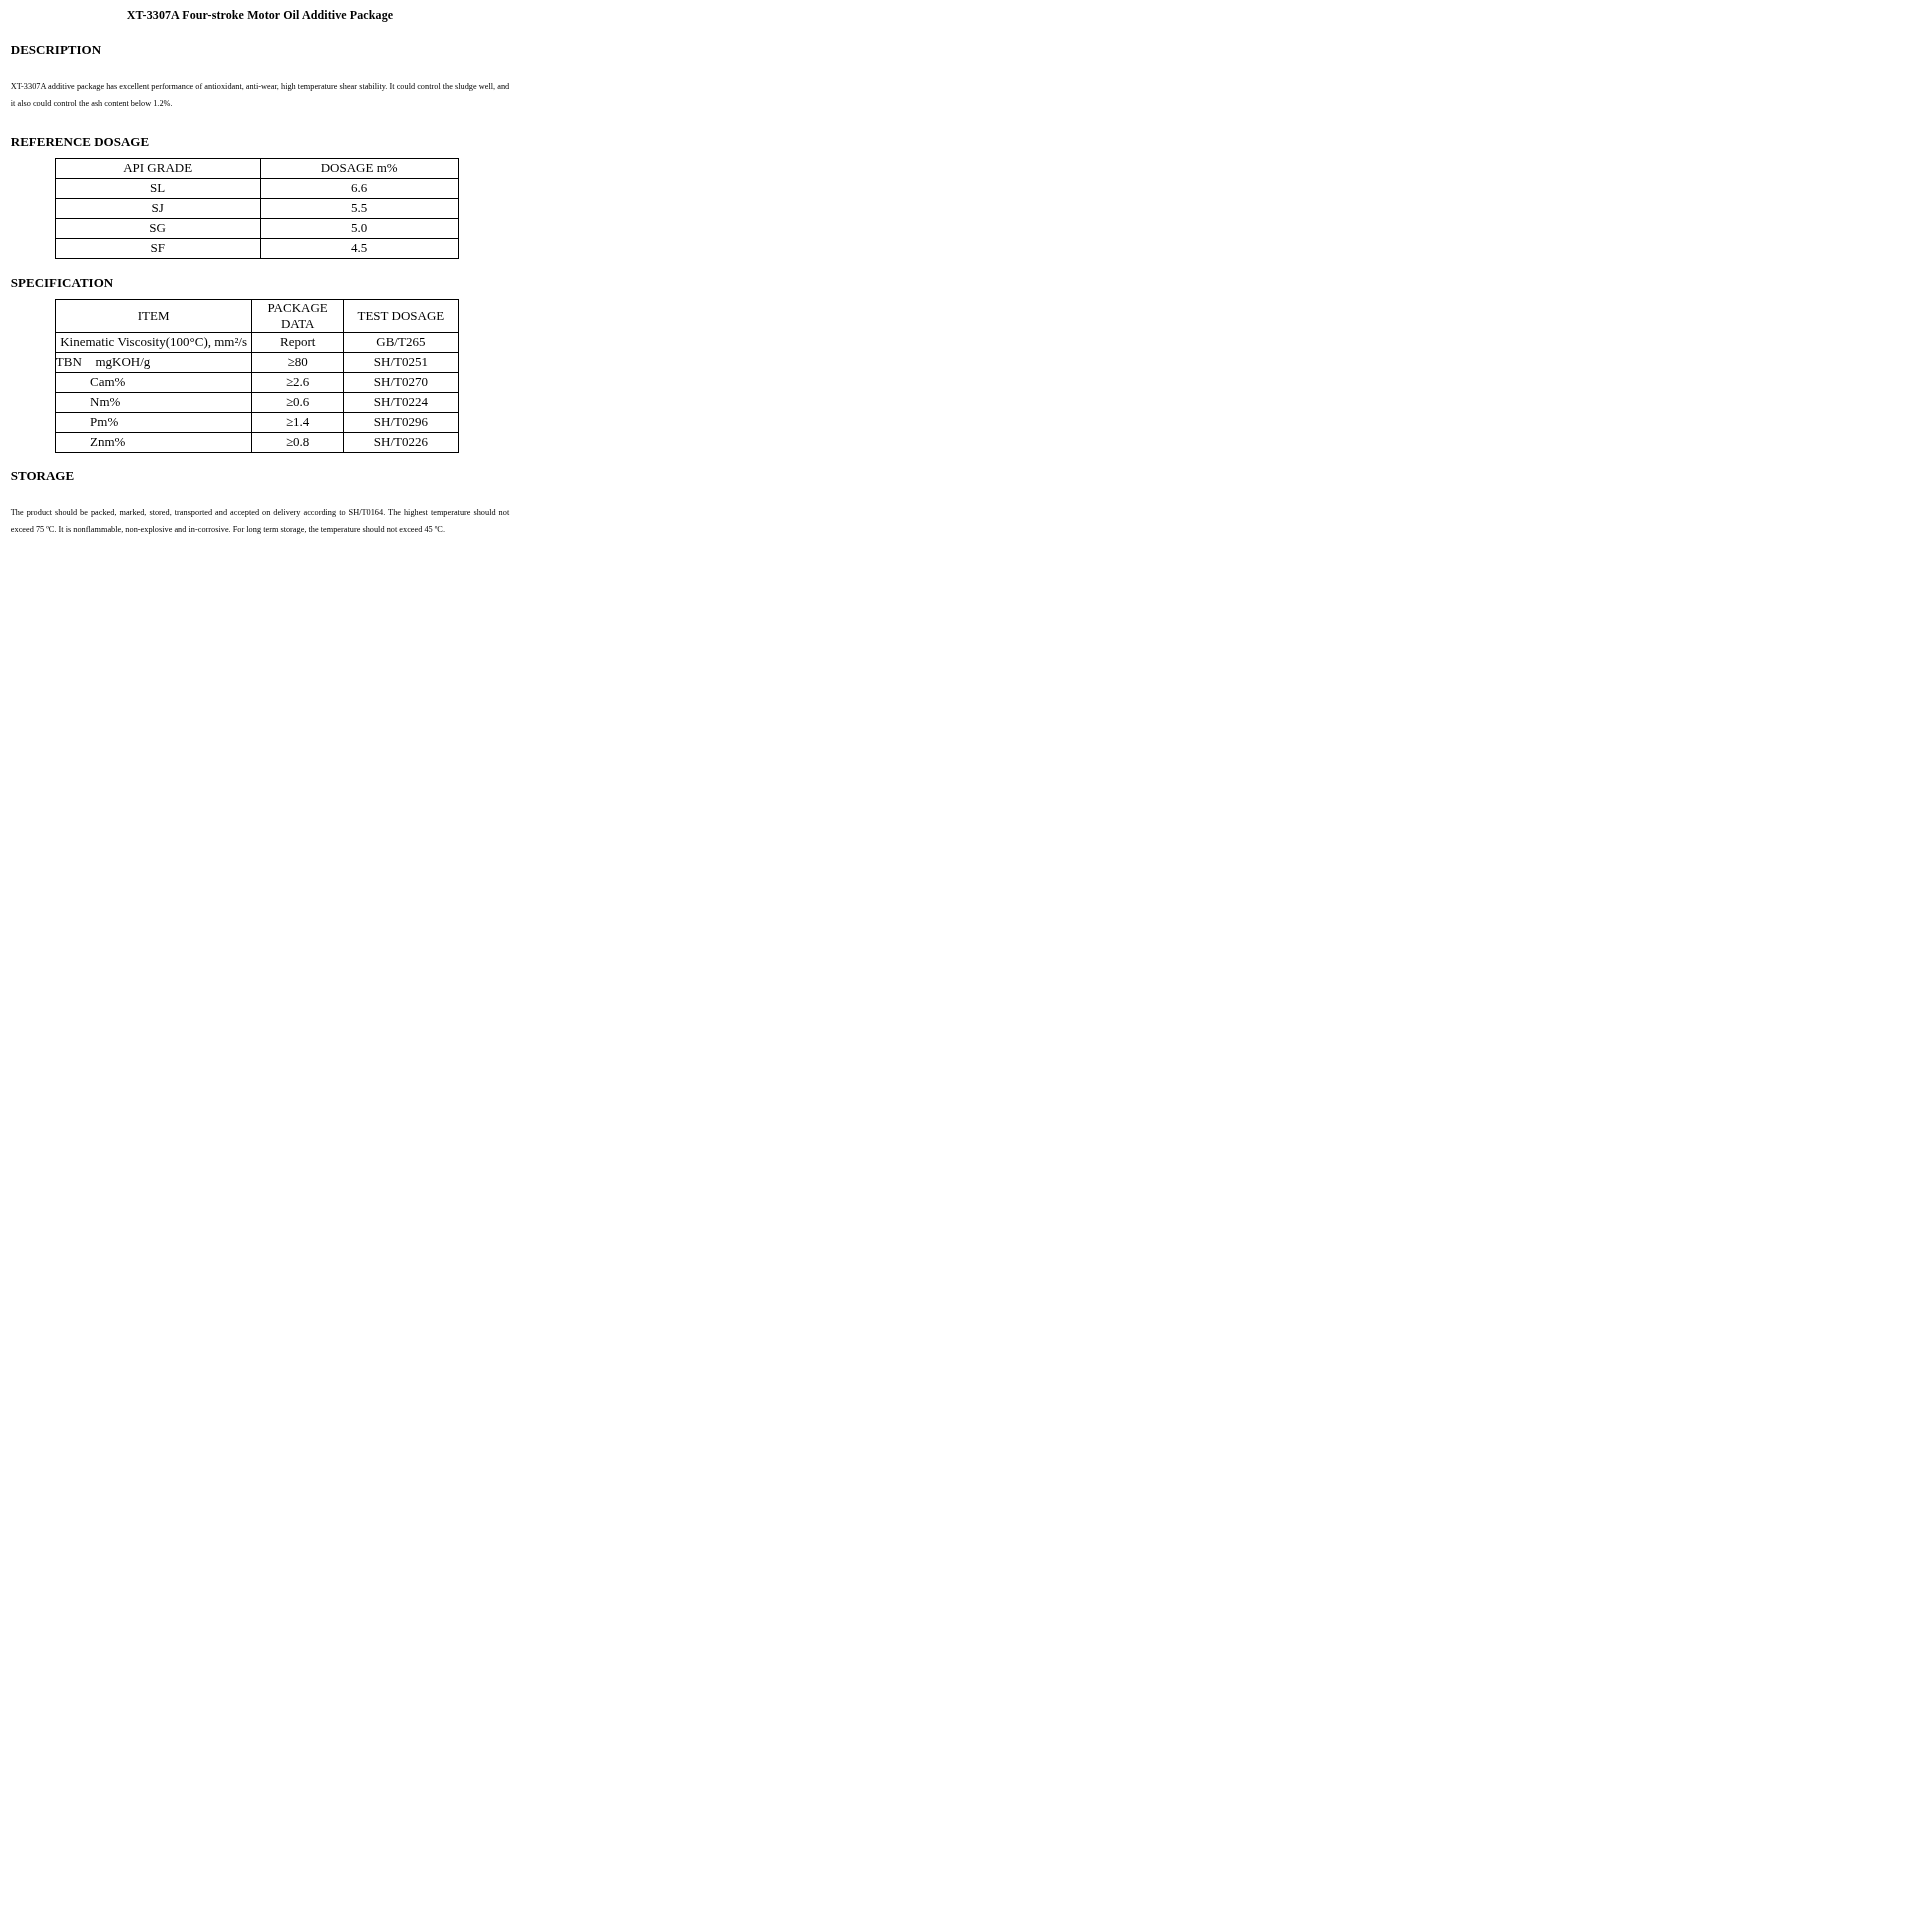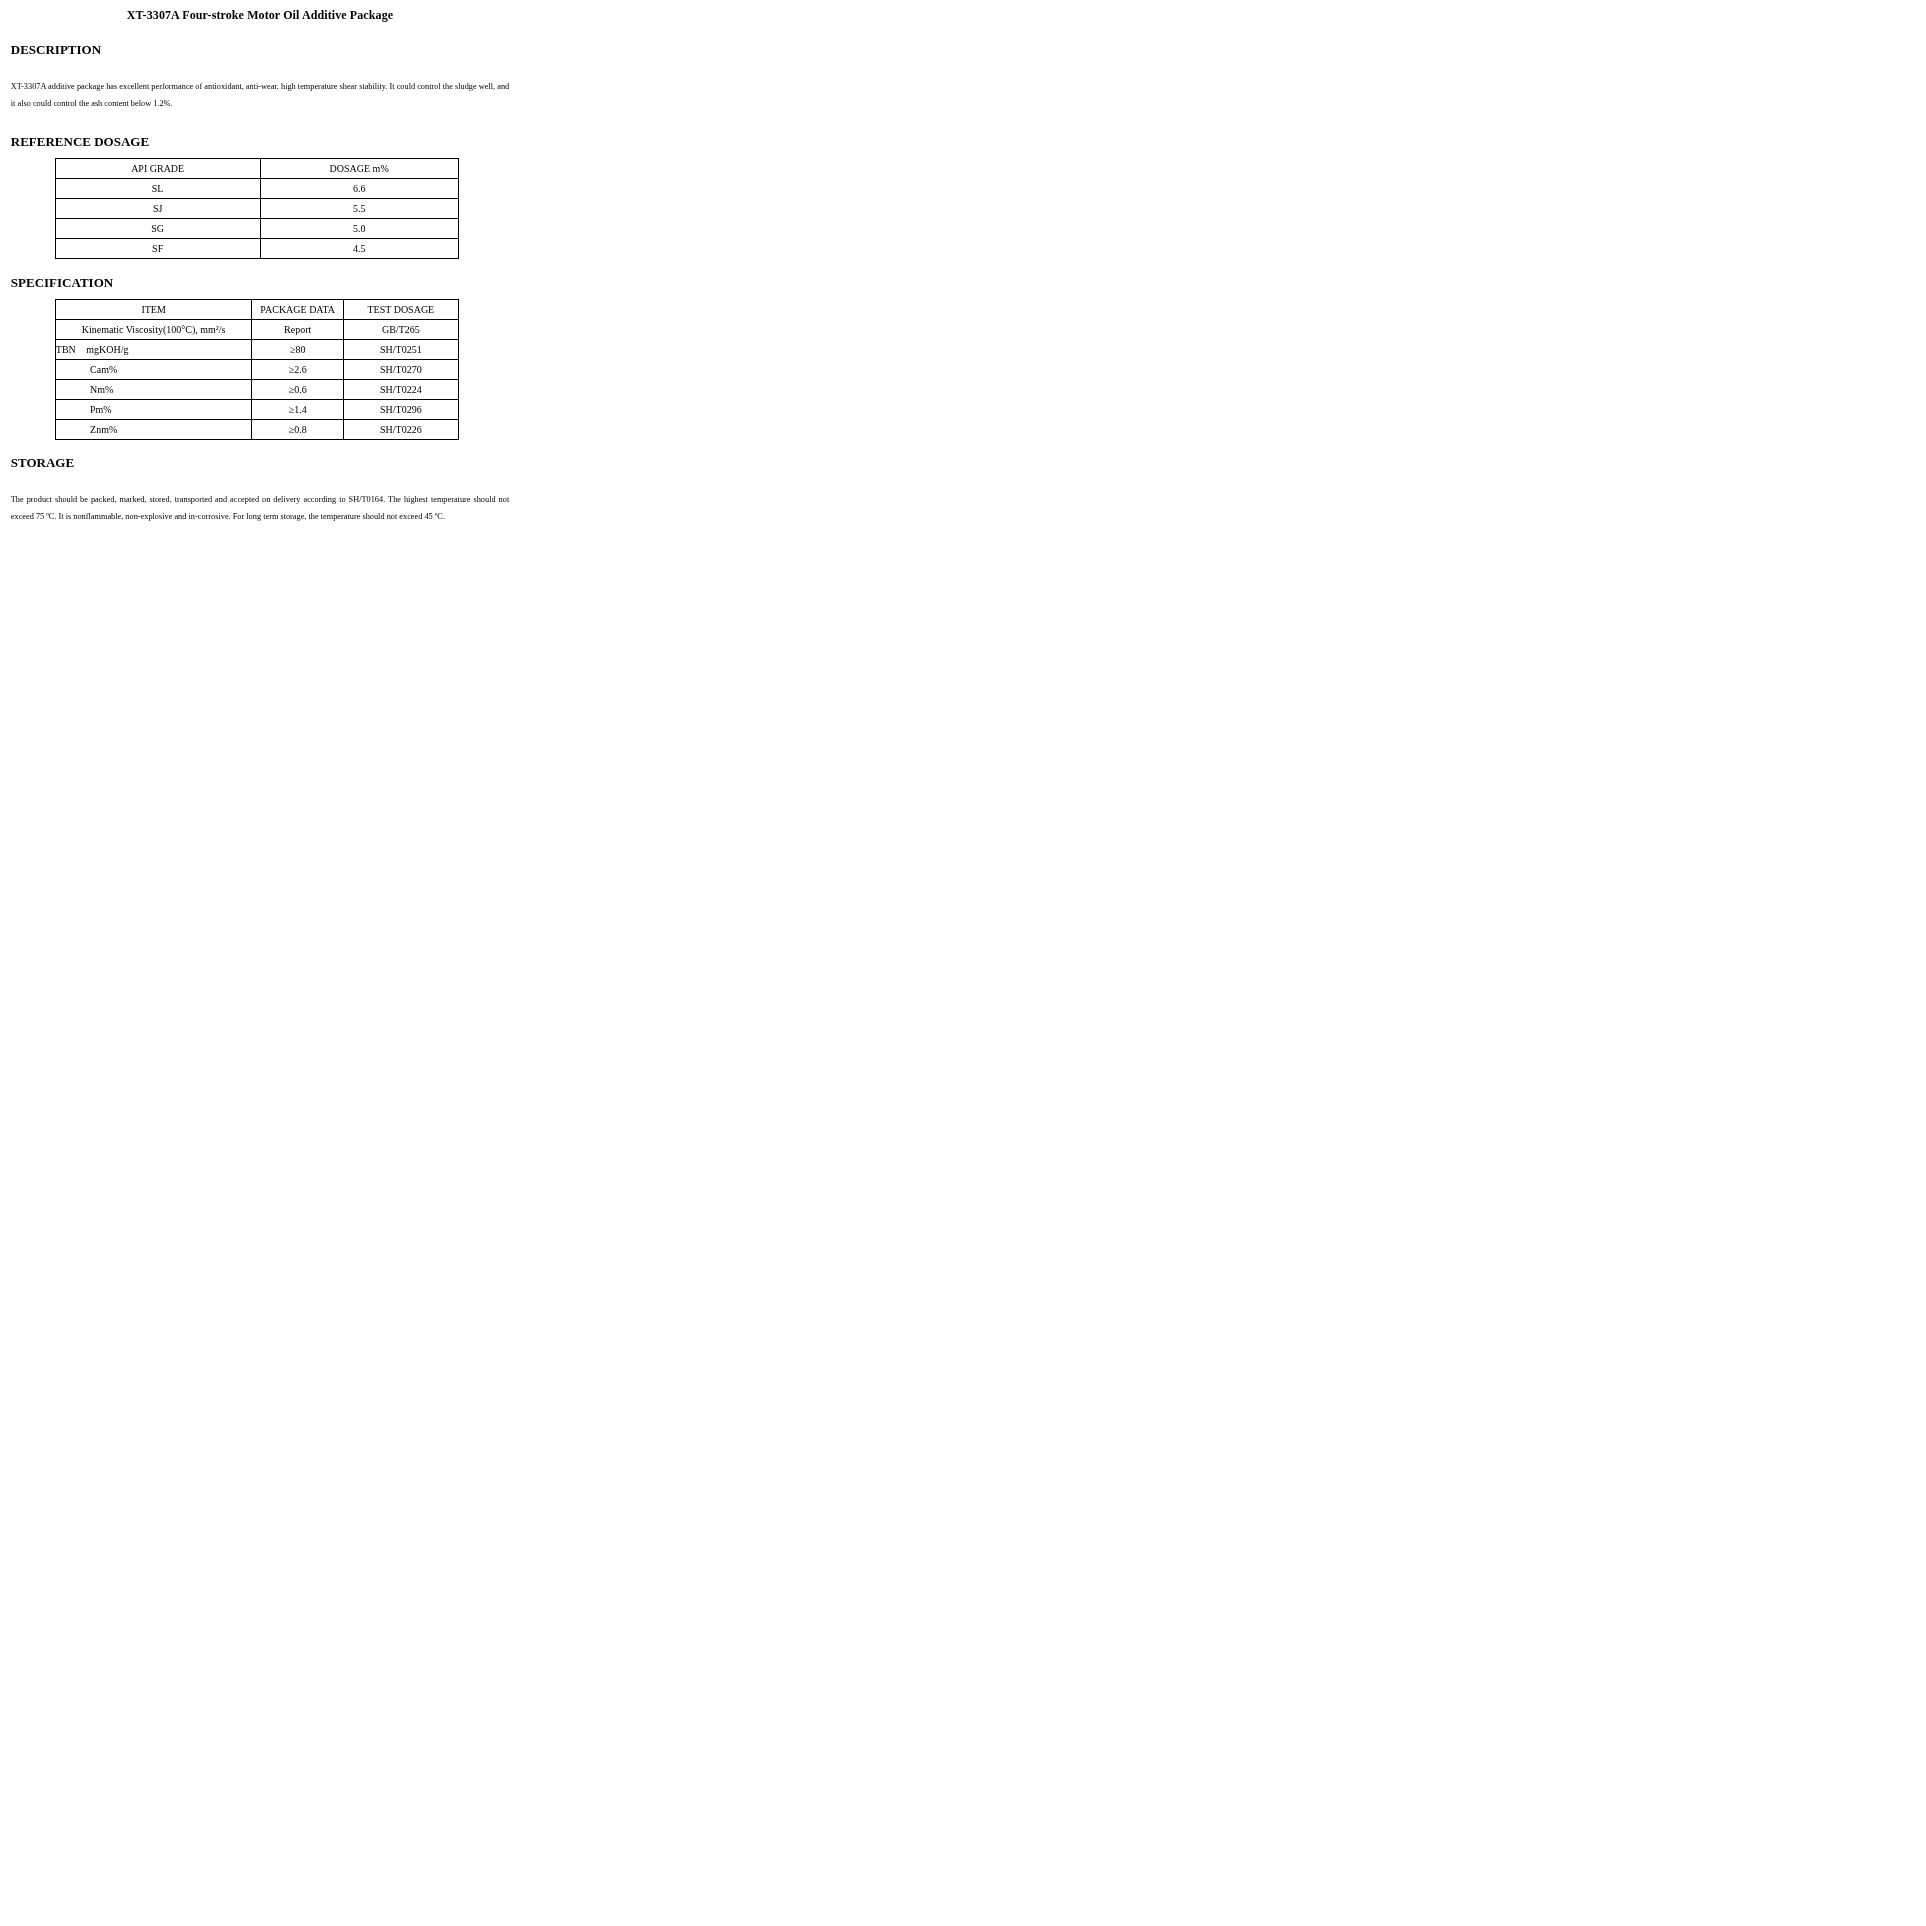--- a/index.html
+++ b/index.html
@@ -45,21 +45,21 @@
     table-layout: fixed;
     width: 404px;
     margin: 7.7px 0 0 44px;
   }
   table.doc-table th,
   table.doc-table td {
     border-left: 0.4px solid #000;
     border-right: 0.4px solid #000;
     border-top: 0.8px solid #000;
     border-bottom: 0.8px solid #000;
-    font-size: 10px;
+    font-size: 13px;
     font-weight: normal;
     text-align: center;
     vertical-align: middle;
     height: 19px;
     padding: 0;
     overflow: hidden;
   }
   .item-split {
     display: flex;
     padding: 0 17.5%;

